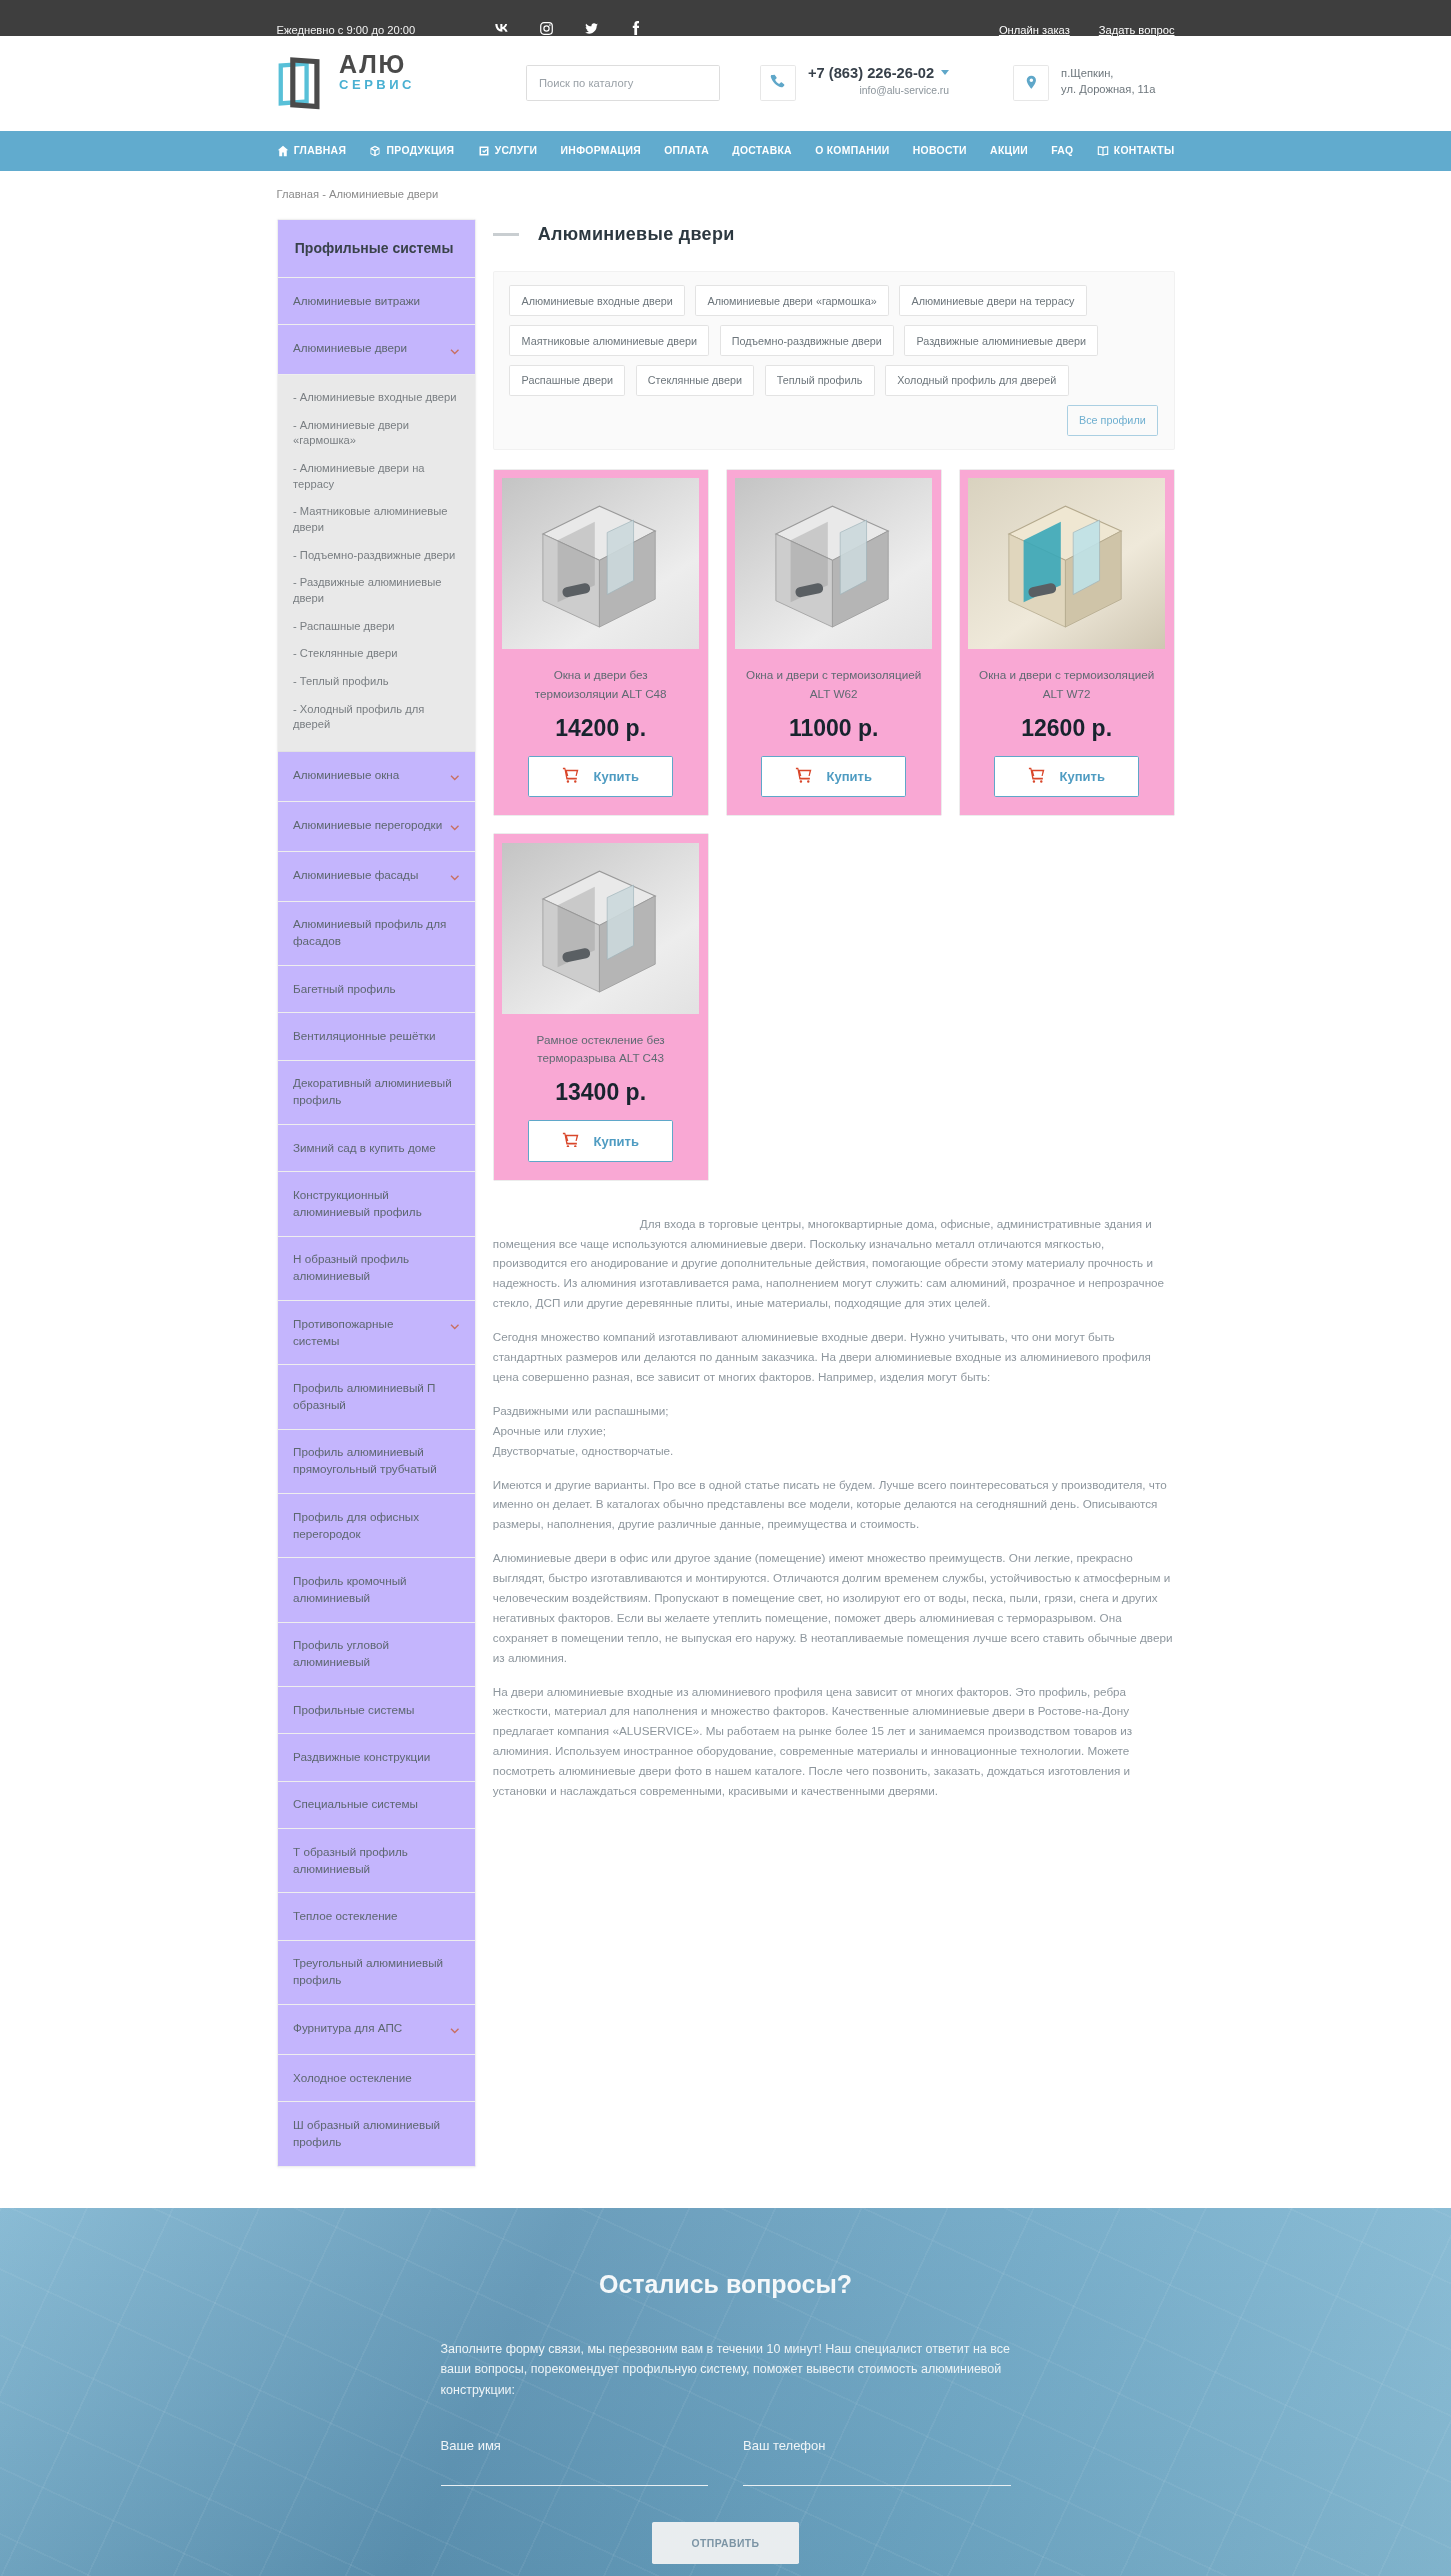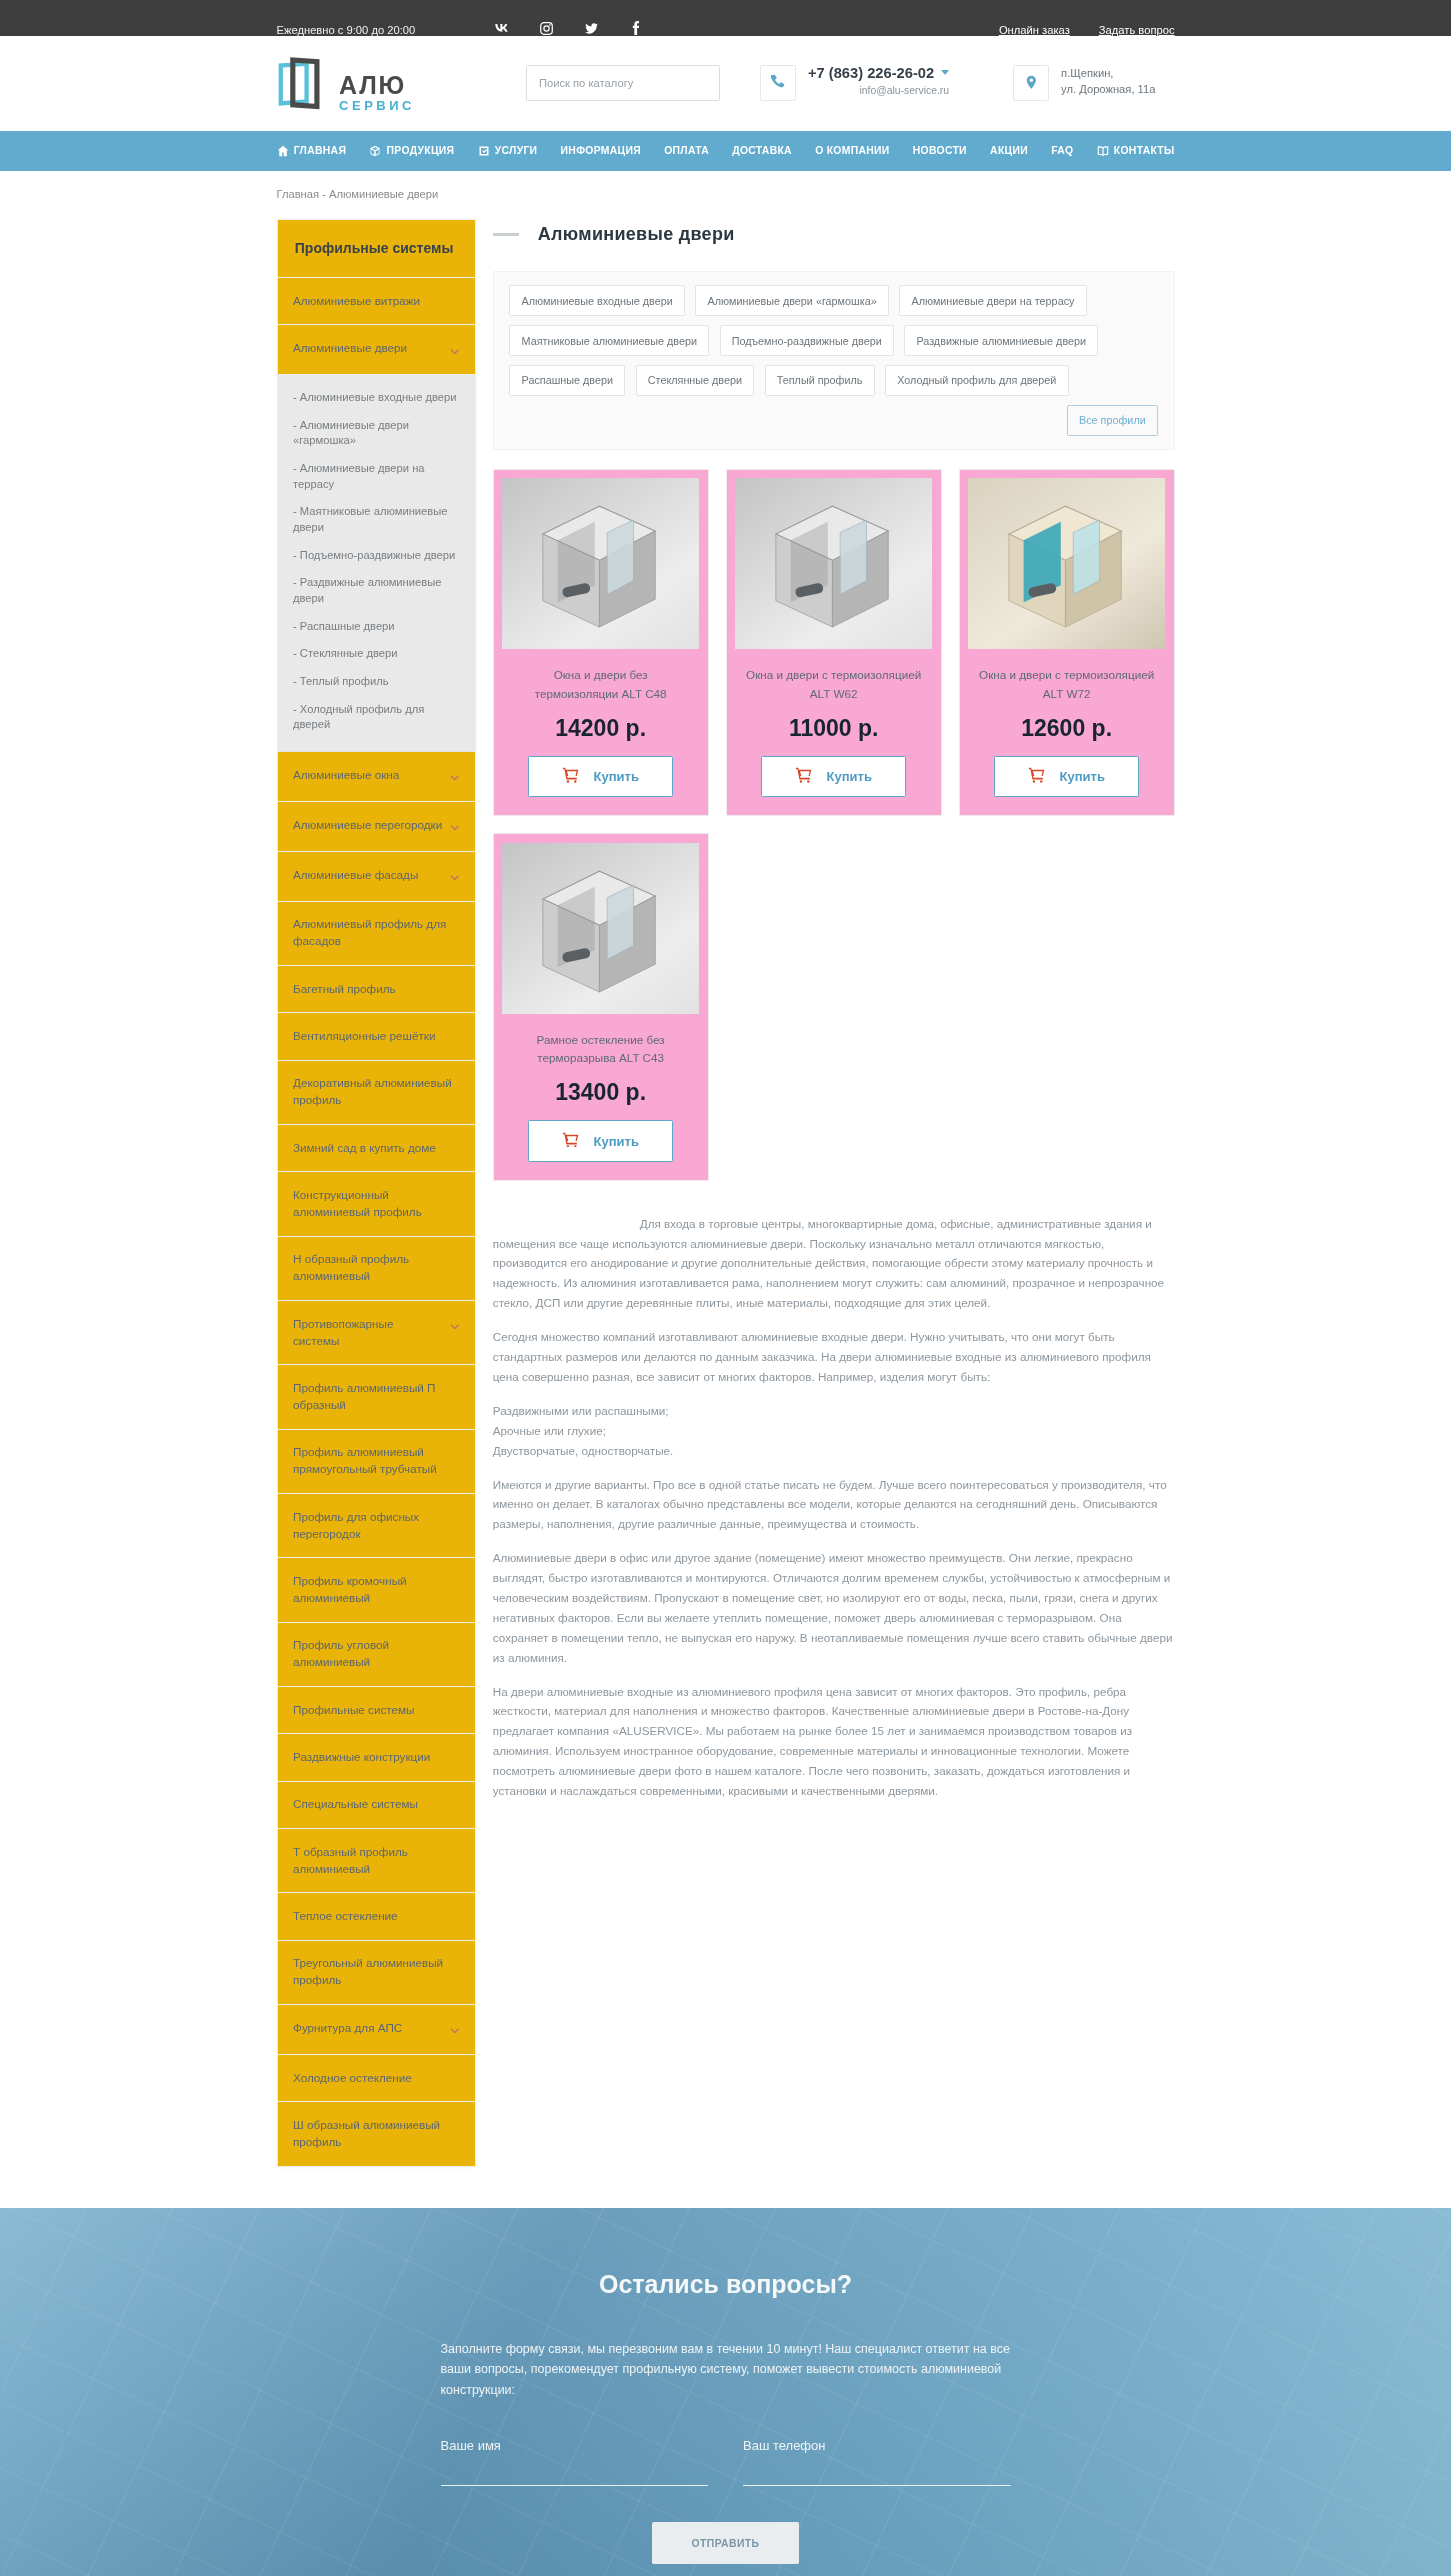--- a/index.html
+++ b/index.html
@@ -16,21 +16,21 @@
   .schedule { font-size: 11.2px; color: #f2f2f2; }
   .socials { display: flex; align-items: center; gap: 29px; margin-left: 79px; }
   .soc { width: 15.5px; height: 15.5px; display: inline-flex; align-items: center; justify-content: center;
          color: #fff; font-size: 11.2px; font-weight: bold; cursor: pointer; }
   .topbar-links { margin-left: auto; display: flex; gap: 29px; }
   .topbar-links a { color: #fff; font-size: 11.2px; text-decoration: underline; cursor: pointer; }
 
   
   .header { background: #fff; padding: 15.5px 0 17.3px; }
   .header .container { display: flex; align-items: center; }
-  .logo { display: flex; align-items: flex-end; gap: 8.6px; }
+  .logo { display: flex; align-items: flex-start; gap: 8.6px; }
   .logo-text .l1 { font-size: 25px; font-weight: 800; color: #4a4a4a; letter-spacing: 1.7px; line-height: 1; }
   .logo-text .l2 { font-size: 13px; font-weight: 700; color: #49b0d2; letter-spacing: 3.5px; line-height: 1.2; }
   .search-wrap { margin-left: 111px; }
   .search-wrap input {
     width: 194px; height: 36px; border: 0.9px solid #ddd; border-radius: 1.7px;
     font-size: 11.2px; padding: 0 12px; color: #555; outline: none;
     font-family: "Liberation Sans", sans-serif;
   }
   .search-wrap input::placeholder { color: #9aa1a7; }
   .contact-block { display: flex; align-items: flex-start; margin-left: 40px; gap: 12px; }
@@ -53,21 +53,21 @@
   .nav .nicon { display: inline-flex; width: 12px; height: 12px; }
   .nav .nicon svg { width: 12px; height: 12px; }
 
   
   .breadcrumb { font-size: 11.2px; color: #8b8b8b; margin: 17.3px 0 19px; }
 
   
   .content { display: flex; gap: 17.3px; align-items: flex-start; padding-bottom: 41px; }
 
   
-  .sidebar { width: 199px; flex: 0 0 199px; background: #eab308; border: 0.9px solid #efefef;
+  .sidebar { width: 199px; flex: 0 0 199px; background: #c4b5fd; border: 0.9px solid #efefef;
              box-shadow: 0 0.9px 2.6px rgba(0,0,0,.05); border-radius: 1.7px; }
   .side-title { padding: 19px 17.3px; font-size: 14px; font-weight: 700; color: #39424a;
                 border-bottom: 0.9px solid #eee; line-height: 1.35; }
   .side-item { padding: 14.7px 15.5px; font-size: 11.7px; color: #5d6770; border-bottom: 0.9px solid #eee;
                display: flex; justify-content: space-between; align-items: flex-start; gap: 7px;
                line-height: 1.45; cursor: pointer; }
   .side-item:last-child { border-bottom: none; }
   .chev { flex: 0 0 auto; margin-top: 2.6px; }
   .chev svg { width: 9.5px; height: 6px; }
   .submenu { background: #e9e9e9; padding: 8.6px 0 12px; border-bottom: 0.9px solid #e2e2e2; }

